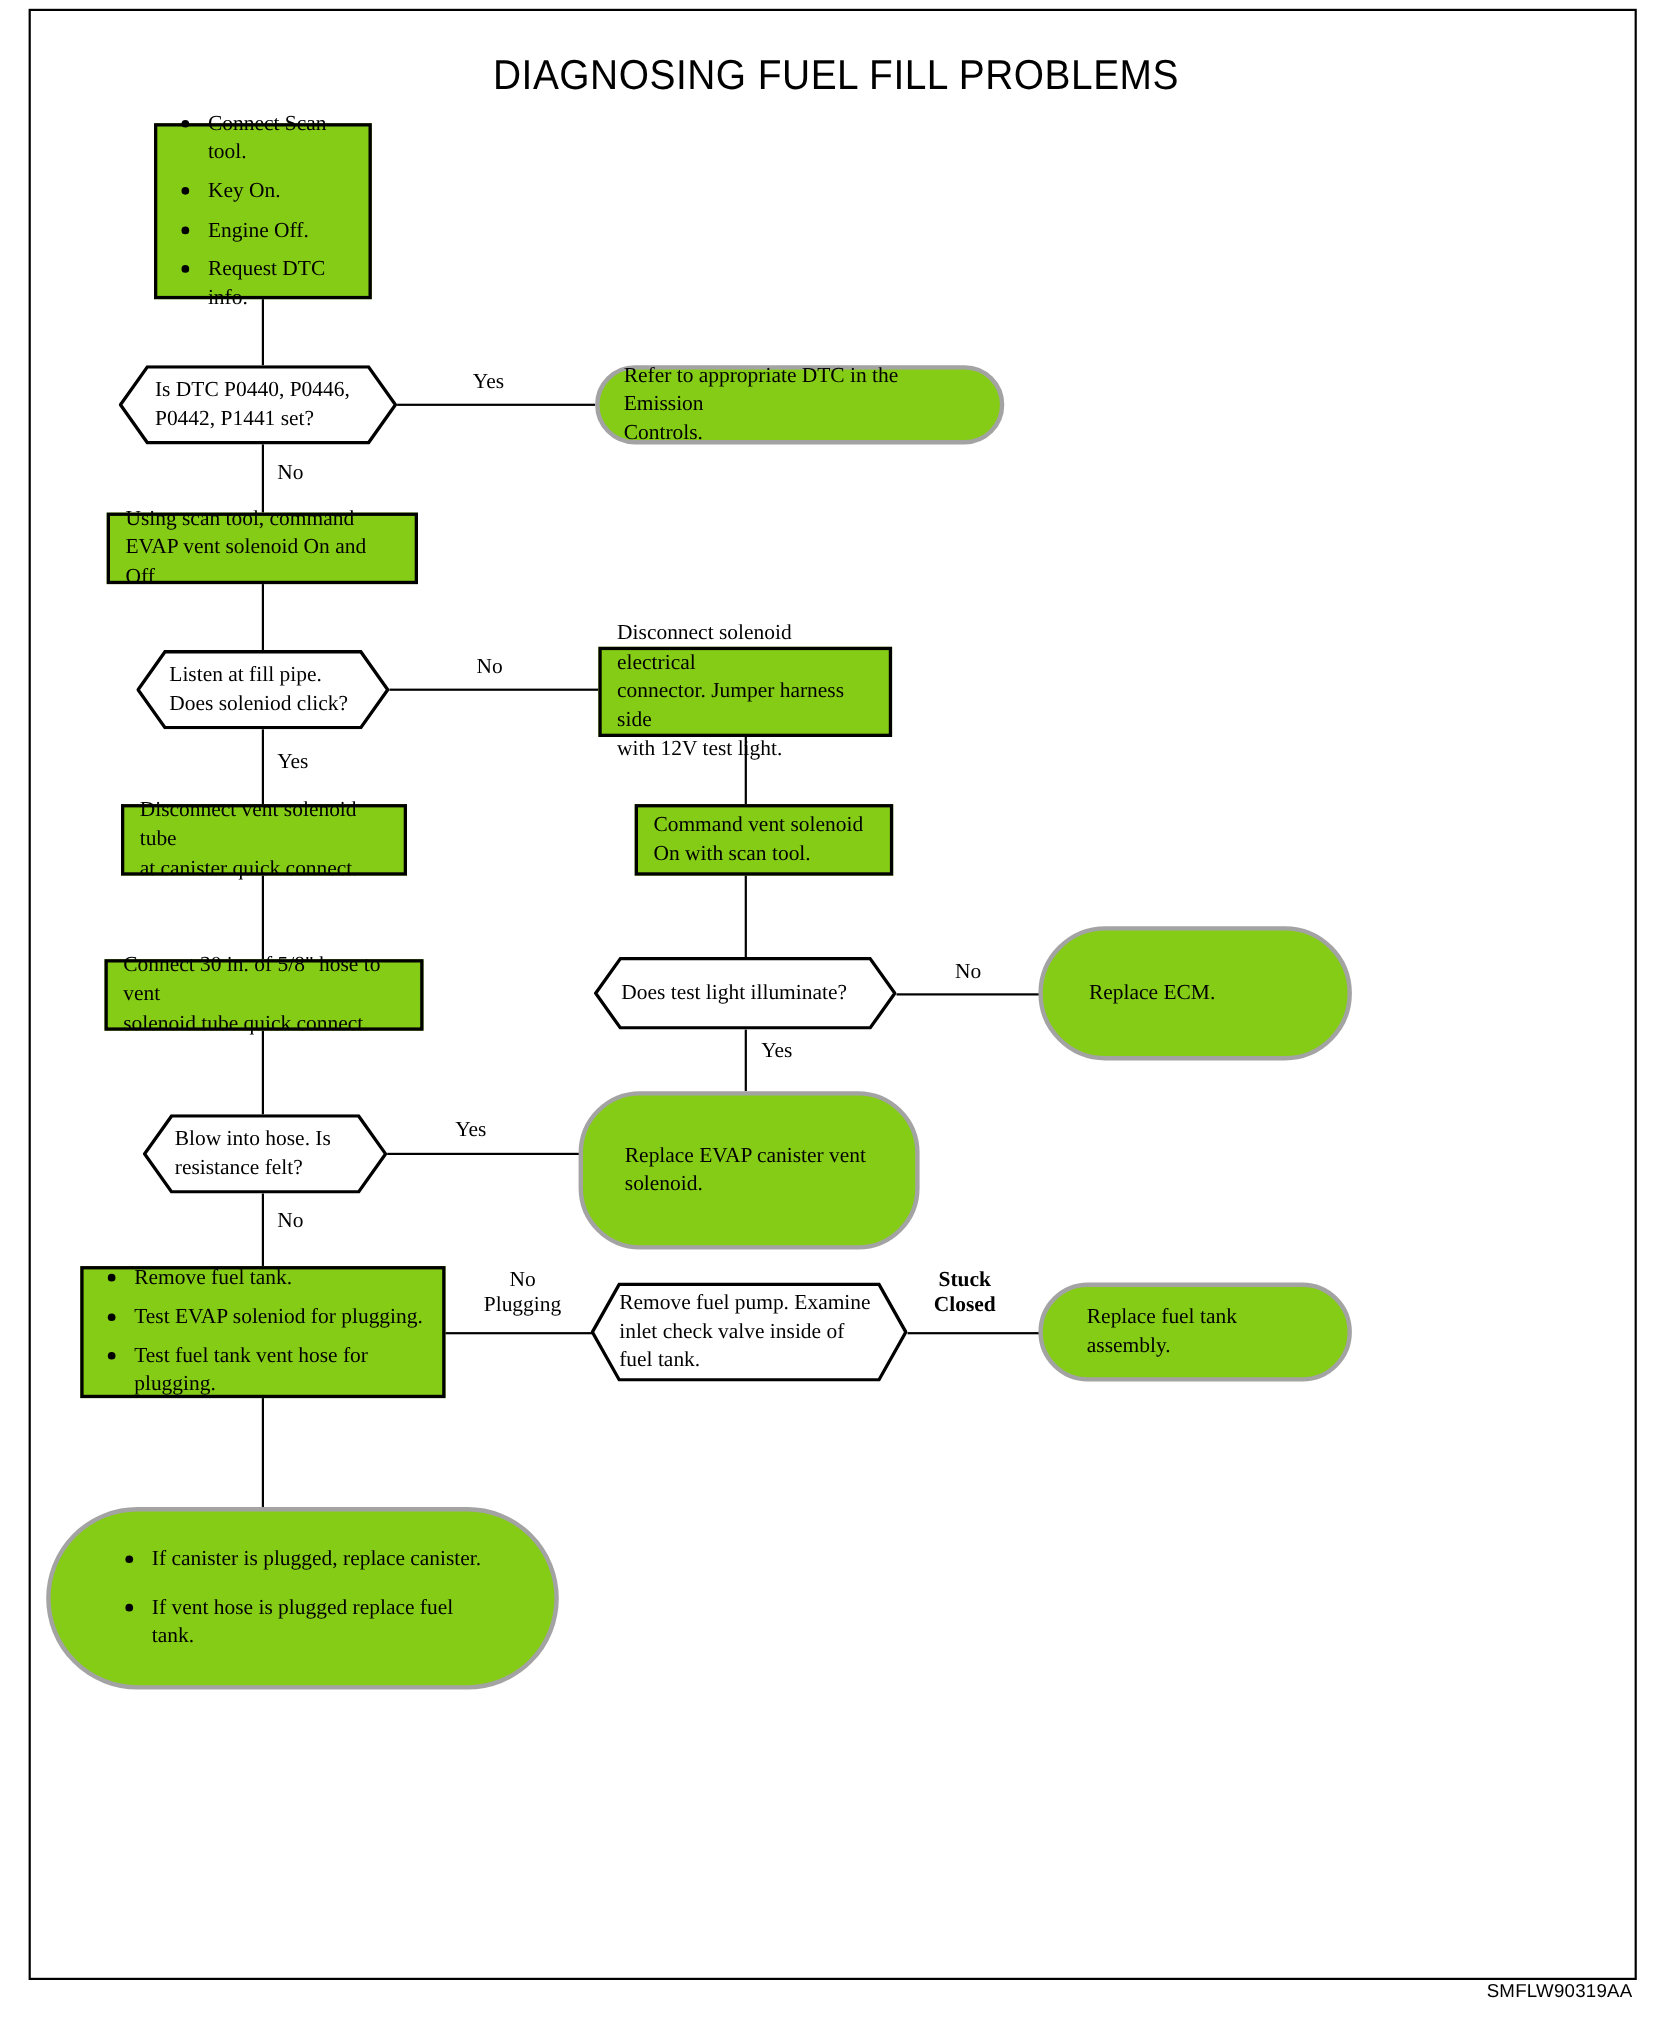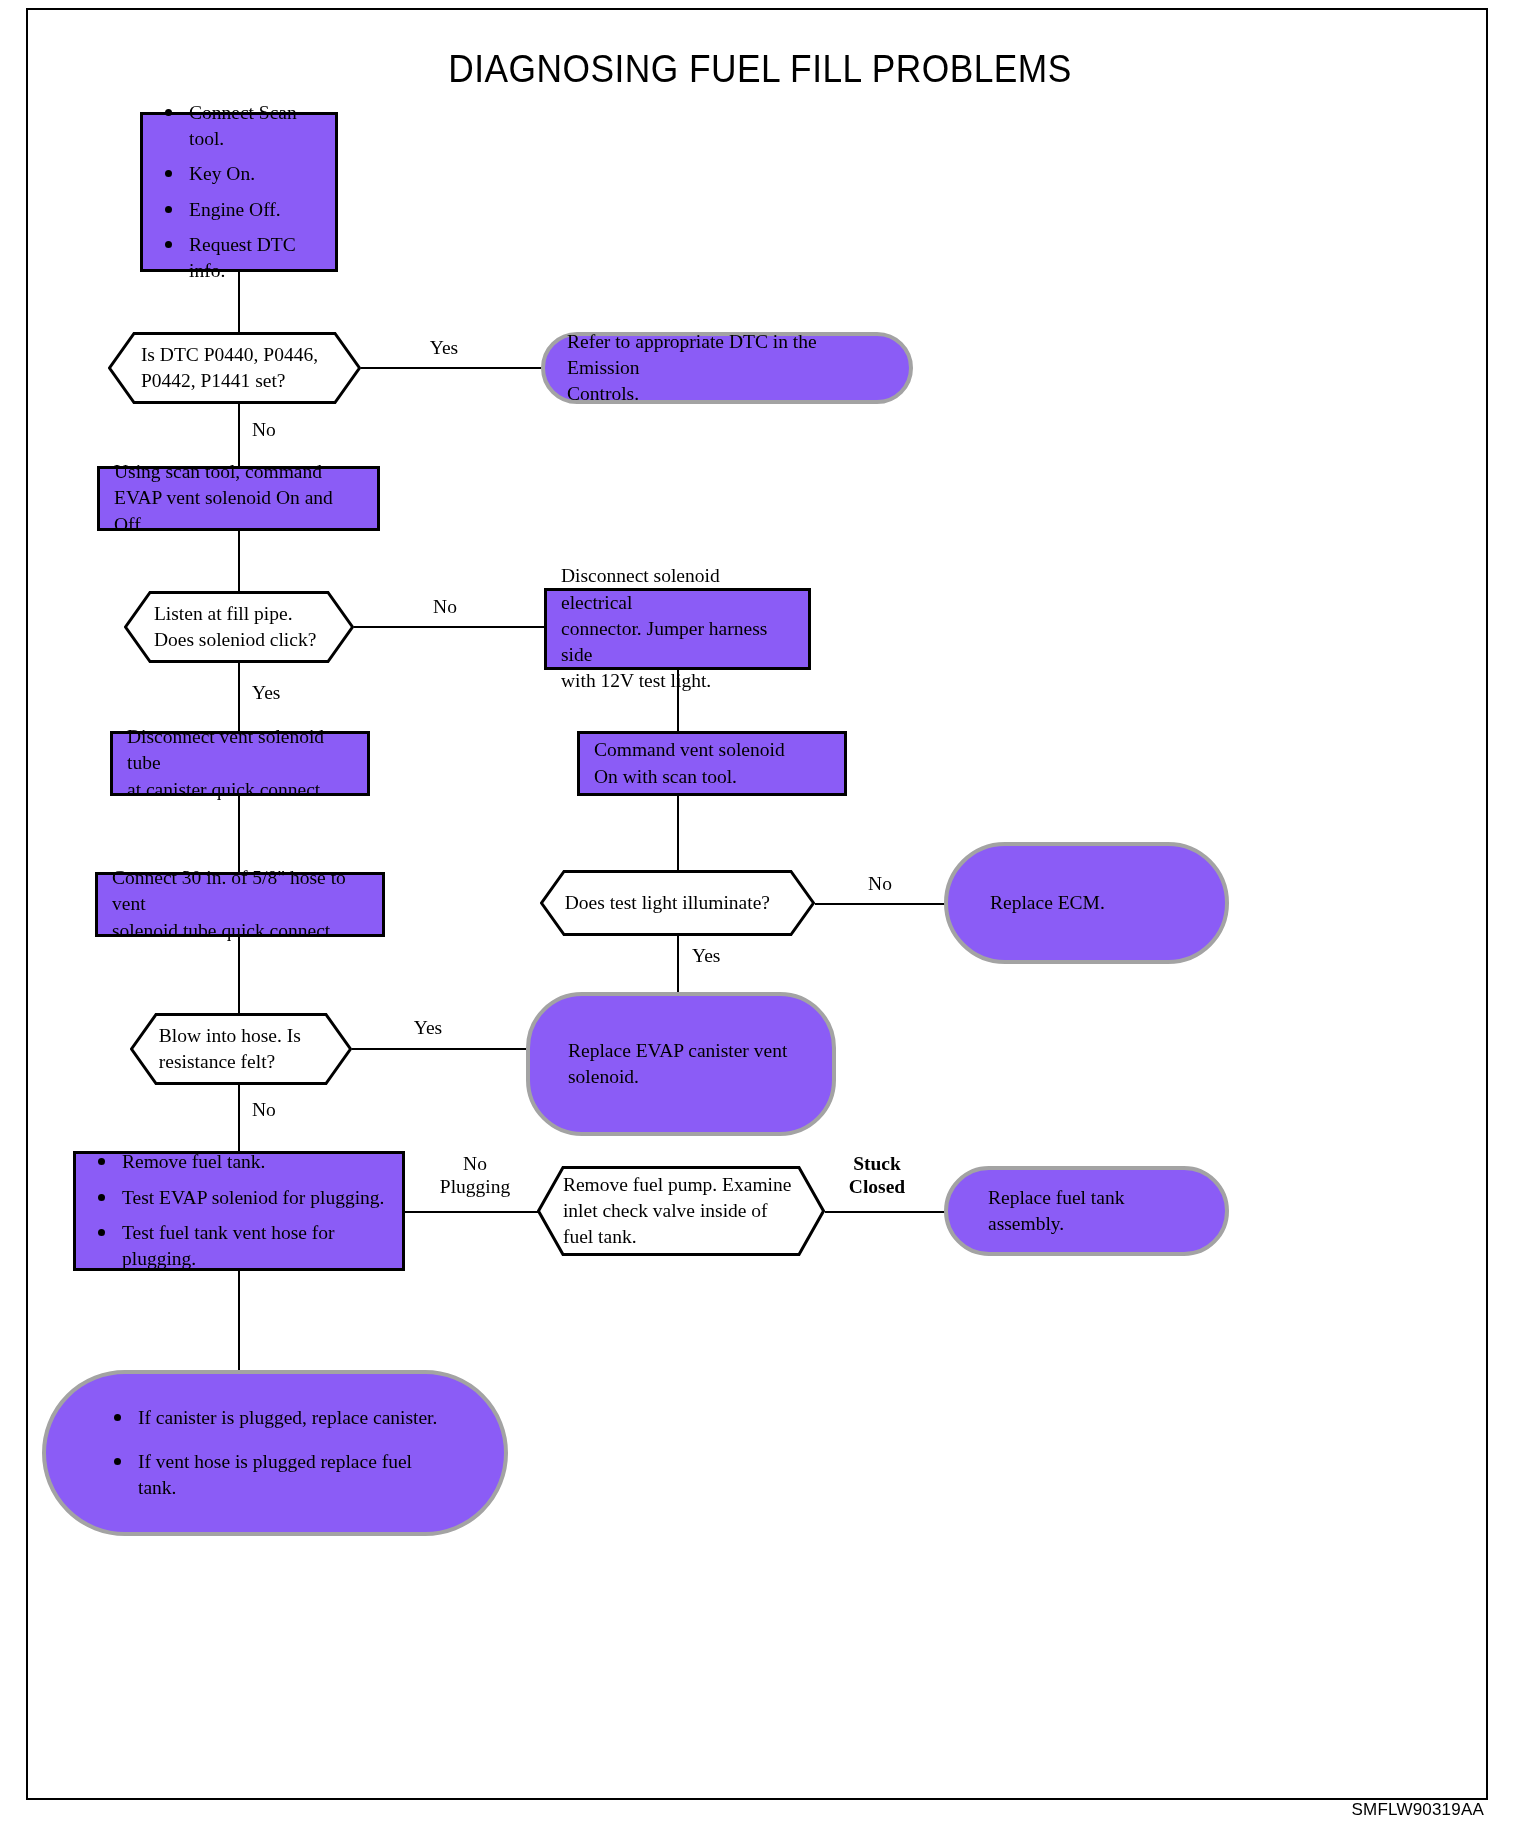--- a/index.html
+++ b/index.html
@@ -34,21 +34,21 @@
     font-weight:400;
     transform:scaleX(0.93);
     transform-origin:center top;
   }
   
   .node{
     position:absolute;
     box-sizing:border-box;
     display:flex;
     align-items:center;
-    background:#8b5cf6;
+    background:#84cc16;
   }
   .node .txt{
     font-size:19.5px;
     line-height:1.35;
     white-space:pre-line;
   }
   .rect{
     border:3px solid #000;
     padding:8px 14px;
   }
@@ -190,21 +190,21 @@
   <div class="ln lnv" style="left:238px; top:663px; height:68px;"></div>
   <div class="elabel" style="left:252px; top:681px; width:60px; text-align:left;">Yes</div>
 
   <div class="ln lnv" style="left:677px; top:670px; height:61px;"></div>
 
   <div class="node rect" style="left:110px; top:731px; width:260px; height:65px;">
     <div class="txt">Disconnect vent solenoid tube
 at canister quick connect.</div>
   </div>
 
-  <div class="node rect" style="left:577px; top:731px; width:270px; height:65px;">
+  <div class="node rect" style="left:577px; top:731px; width:235px; height:65px;">
     <div class="txt">Command vent solenoid
 On with scan tool.</div>
   </div>
 
   <div class="ln lnv" style="left:238px; top:796px; height:76px;"></div>
 
   <div class="ln lnv" style="left:677px; top:796px; height:74px;"></div>
 
   <div class="node rect" style="left:95px; top:872px; width:290px; height:65px;">
     <div class="txt">Connect 30 in. of 5/8" hose to vent

